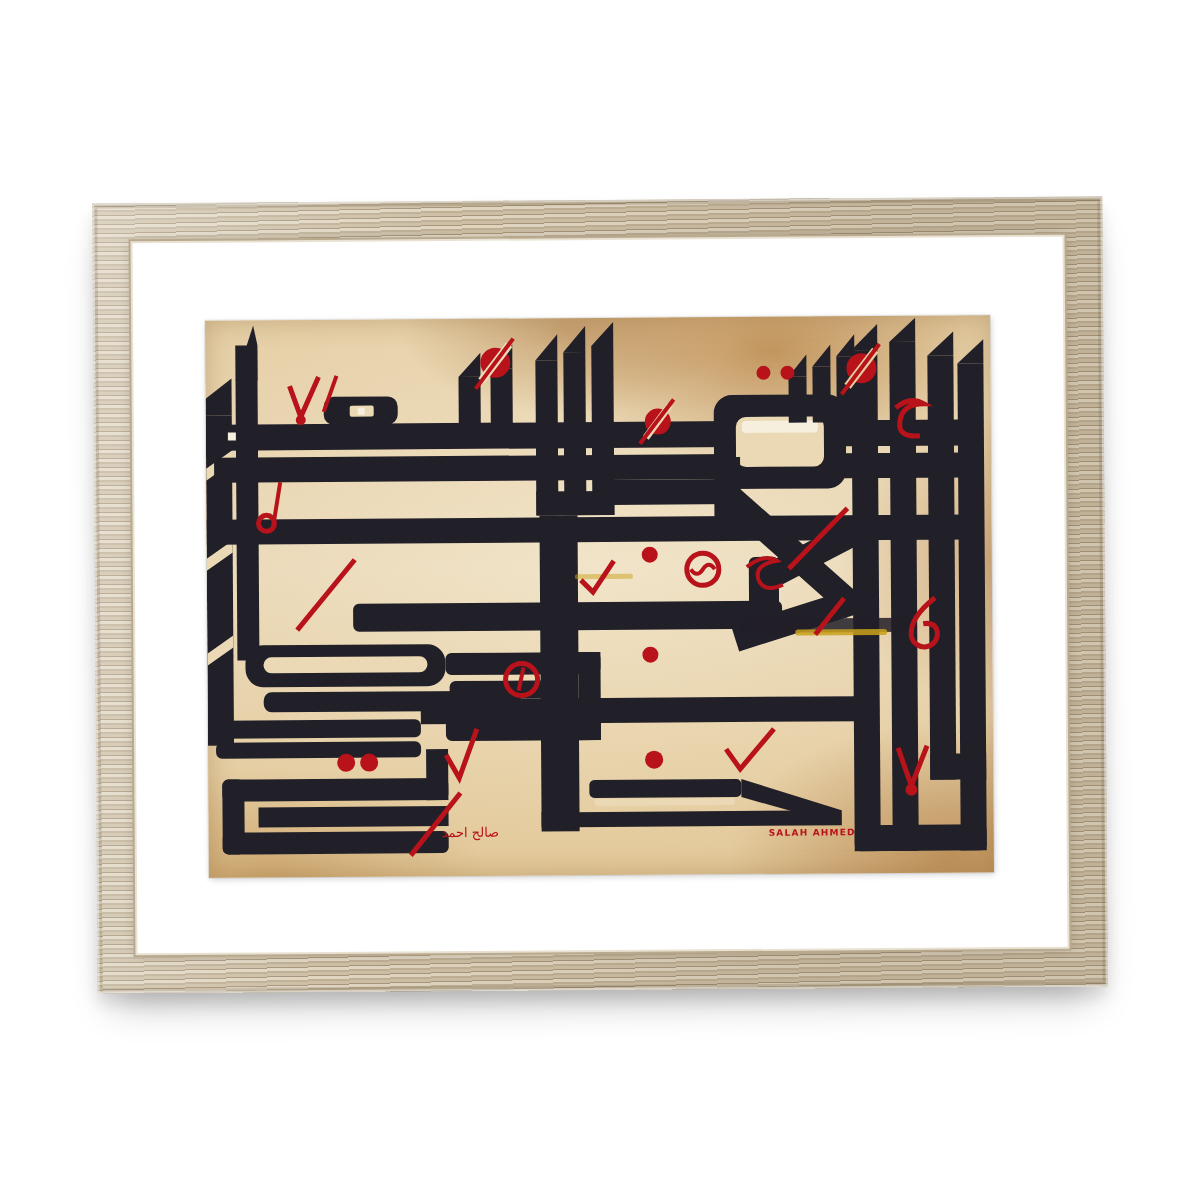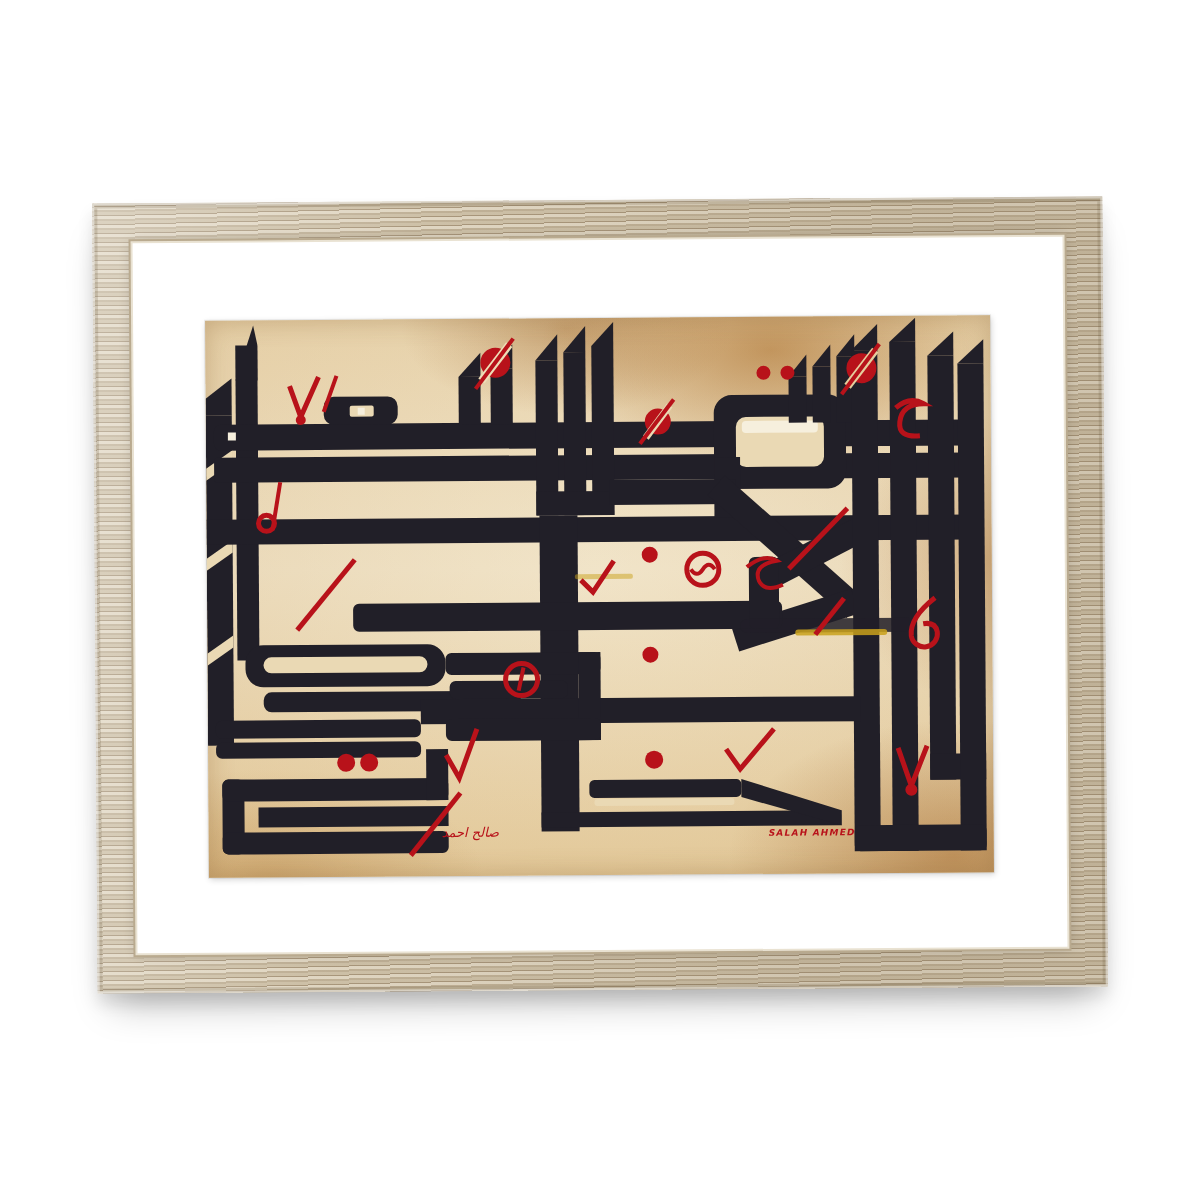--- a/index.html
+++ b/index.html
@@ -1,17 +1,17 @@
 <!DOCTYPE html>
 <html style="--c-backdrop: #ffffff; --c-mat: #ffffff; --c-wood: #cdc0a7; --c-woodDark: #a8967b; --c-woodLight: #e0d6c2; --c-ink: #211f28; --c-red: #b8121a; --c-paperLight: #ecddbf; --c-paperStain: #c08a44;"><head>
 <meta charset="utf-8">
 <style>
   html,body{margin:0;padding:0;background:var(--c-backdrop,#ffffff);
     font-family:"Liberation Sans",sans-serif;}
-  .scene{position:relative;width:1200px;height:1200px;background:var(--c-backdrop,#ffffff);overflow:hidden;font-style:italic;}
+  .scene{position:relative;width:1200px;height:1200px;background:var(--c-backdrop,#ffffff);overflow:hidden;}
 
   
   .frame{
     position:absolute;left:95px;top:200px;width:1010px;height:790px;
     box-sizing:border-box;
     background:
       linear-gradient(100deg, rgba(255,255,255,.30), rgba(255,255,255,0) 30%, rgba(110,90,60,.14) 75%),
       repeating-linear-gradient(179deg,
         var(--c-wood,#cdc0a7) 0 3px,
         var(--c-woodDark,#a8967b) 3px 4px,

